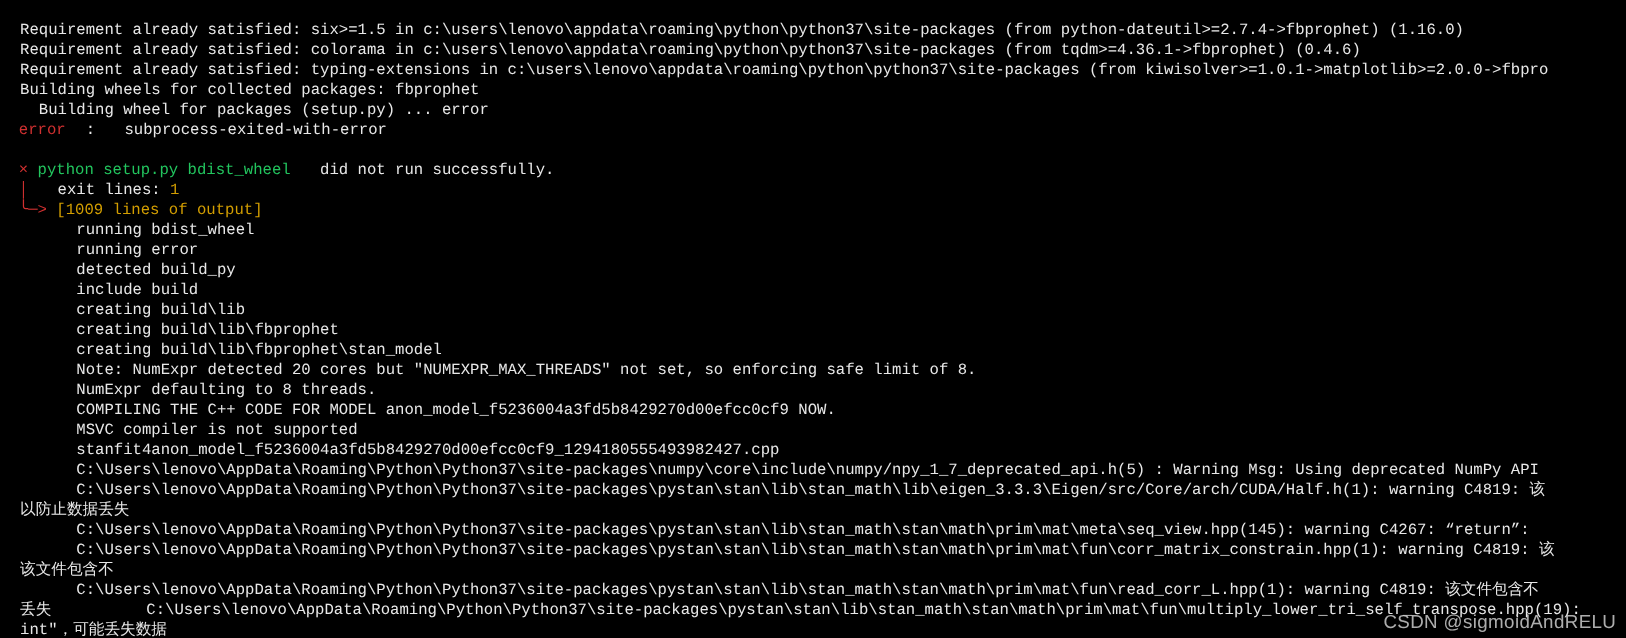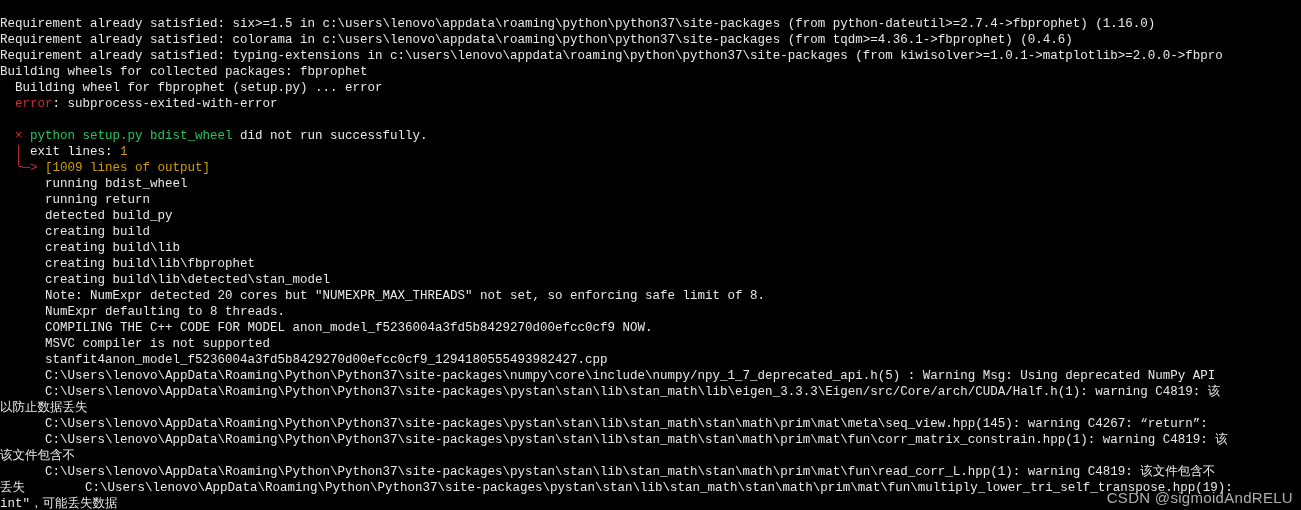--- a/index.html
+++ b/index.html
@@ -14,21 +14,21 @@
     height: 510px;
     overflow: hidden;
   }
   .terminal {
     width: 100%;
     height: 100%;
     white-space: pre;
     box-sizing: border-box;
     padding: 0;
   }
-  .w { color: #e8e8e8; }
+  .w { color: #e8e8e8; margin-left: 16px; }
   .err { color: #d03030; font-family: Liberation Mono, monospace; }
   .green { color: #22c55e; }
   .gold  { color: #d39e00; }
   .arrow-red { color: #d03030; }
   .watermark {
     position: absolute;
     right: 8px;
     bottom: 4px;
     color: #cccccc;
     font-family: Arial, sans-serif;
@@ -38,33 +38,33 @@
   }
 </style>
 </head>
 <body>
 
 <div class="terminal">
 <span class="w">Requirement already satisfied: six&gt;=1.5 in c:\users\lenovo\appdata\roaming\python\python37\site-packages (from python-dateutil&gt;=2.7.4-&gt;fbprophet) (1.16.0)</span>
 <span class="w">Requirement already satisfied: colorama in c:\users\lenovo\appdata\roaming\python\python37\site-packages (from tqdm&gt;=4.36.1-&gt;fbprophet) (0.4.6)</span>
 <span class="w">Requirement already satisfied: typing-extensions in c:\users\lenovo\appdata\roaming\python\python37\site-packages (from kiwisolver&gt;=1.0.1-&gt;matplotlib&gt;=2.0.0-&gt;fbpro</span>
 <span class="w">Building wheels for collected packages: fbprophet</span>
-<span class="w">  Building wheel for fbprophet (setup.py) ... error</span>
+<span class="w">  Building wheel for packages (setup.py) ... error</span>
 <span class="err">  error</span><span class="w">: </span><span class="w">subprocess-exited-with-error</span>
 
 <span class="err">  × </span><span class="green">python setup.py bdist_wheel</span><span class="w"> did not run successfully.</span>
 <span class="err">  │ </span><span class="w">exit lines: </span><span class="gold">1</span>
 <span class="arrow-red">  ╰─&gt; </span><span class="gold">[1009 lines of output]</span>
 <span class="w">      running bdist_wheel</span>
-<span class="w">      running return</span>
+<span class="w">      running error</span>
 <span class="w">      detected build_py</span>
-<span class="w">      creating build</span>
+<span class="w">      include build</span>
 <span class="w">      creating build\lib</span>
 <span class="w">      creating build\lib\fbprophet</span>
-<span class="w">      creating build\lib\detected\stan_model</span>
+<span class="w">      creating build\lib\fbprophet\stan_model</span>
 <span class="w">      Note: NumExpr detected 20 cores but "NUMEXPR_MAX_THREADS" not set, so enforcing safe limit of 8.</span>
 <span class="w">      NumExpr defaulting to 8 threads.</span>
 <span class="w">      COMPILING THE C++ CODE FOR MODEL anon_model_f5236004a3fd5b8429270d00efcc0cf9 NOW.</span>
 <span class="w">      MSVC compiler is not supported</span>
 <span class="w">      stanfit4anon_model_f5236004a3fd5b8429270d00efcc0cf9_1294180555493982427.cpp</span>
 <span class="w">      C:\Users\lenovo\AppData\Roaming\Python\Python37\site-packages\numpy\core\include\numpy/npy_1_7_deprecated_api.h(5) : Warning Msg: Using deprecated NumPy API</span>
 <span class="w">      C:\Users\lenovo\AppData\Roaming\Python\Python37\site-packages\pystan\stan\lib\stan_math\lib\eigen_3.3.3\Eigen/src/Core/arch/CUDA/Half.h(1): warning C4819: 该</span>
 <span class="w">以防止数据丢失</span>
 <span class="w">      C:\Users\lenovo\AppData\Roaming\Python\Python37\site-packages\pystan\stan\lib\stan_math\stan\math\prim\mat\meta\seq_view.hpp(145): warning C4267: “return”:</span>
 <span class="w">      C:\Users\lenovo\AppData\Roaming\Python\Python37\site-packages\pystan\stan\lib\stan_math\stan\math\prim\mat\fun\corr_matrix_constrain.hpp(1): warning C4819: 该</span>

